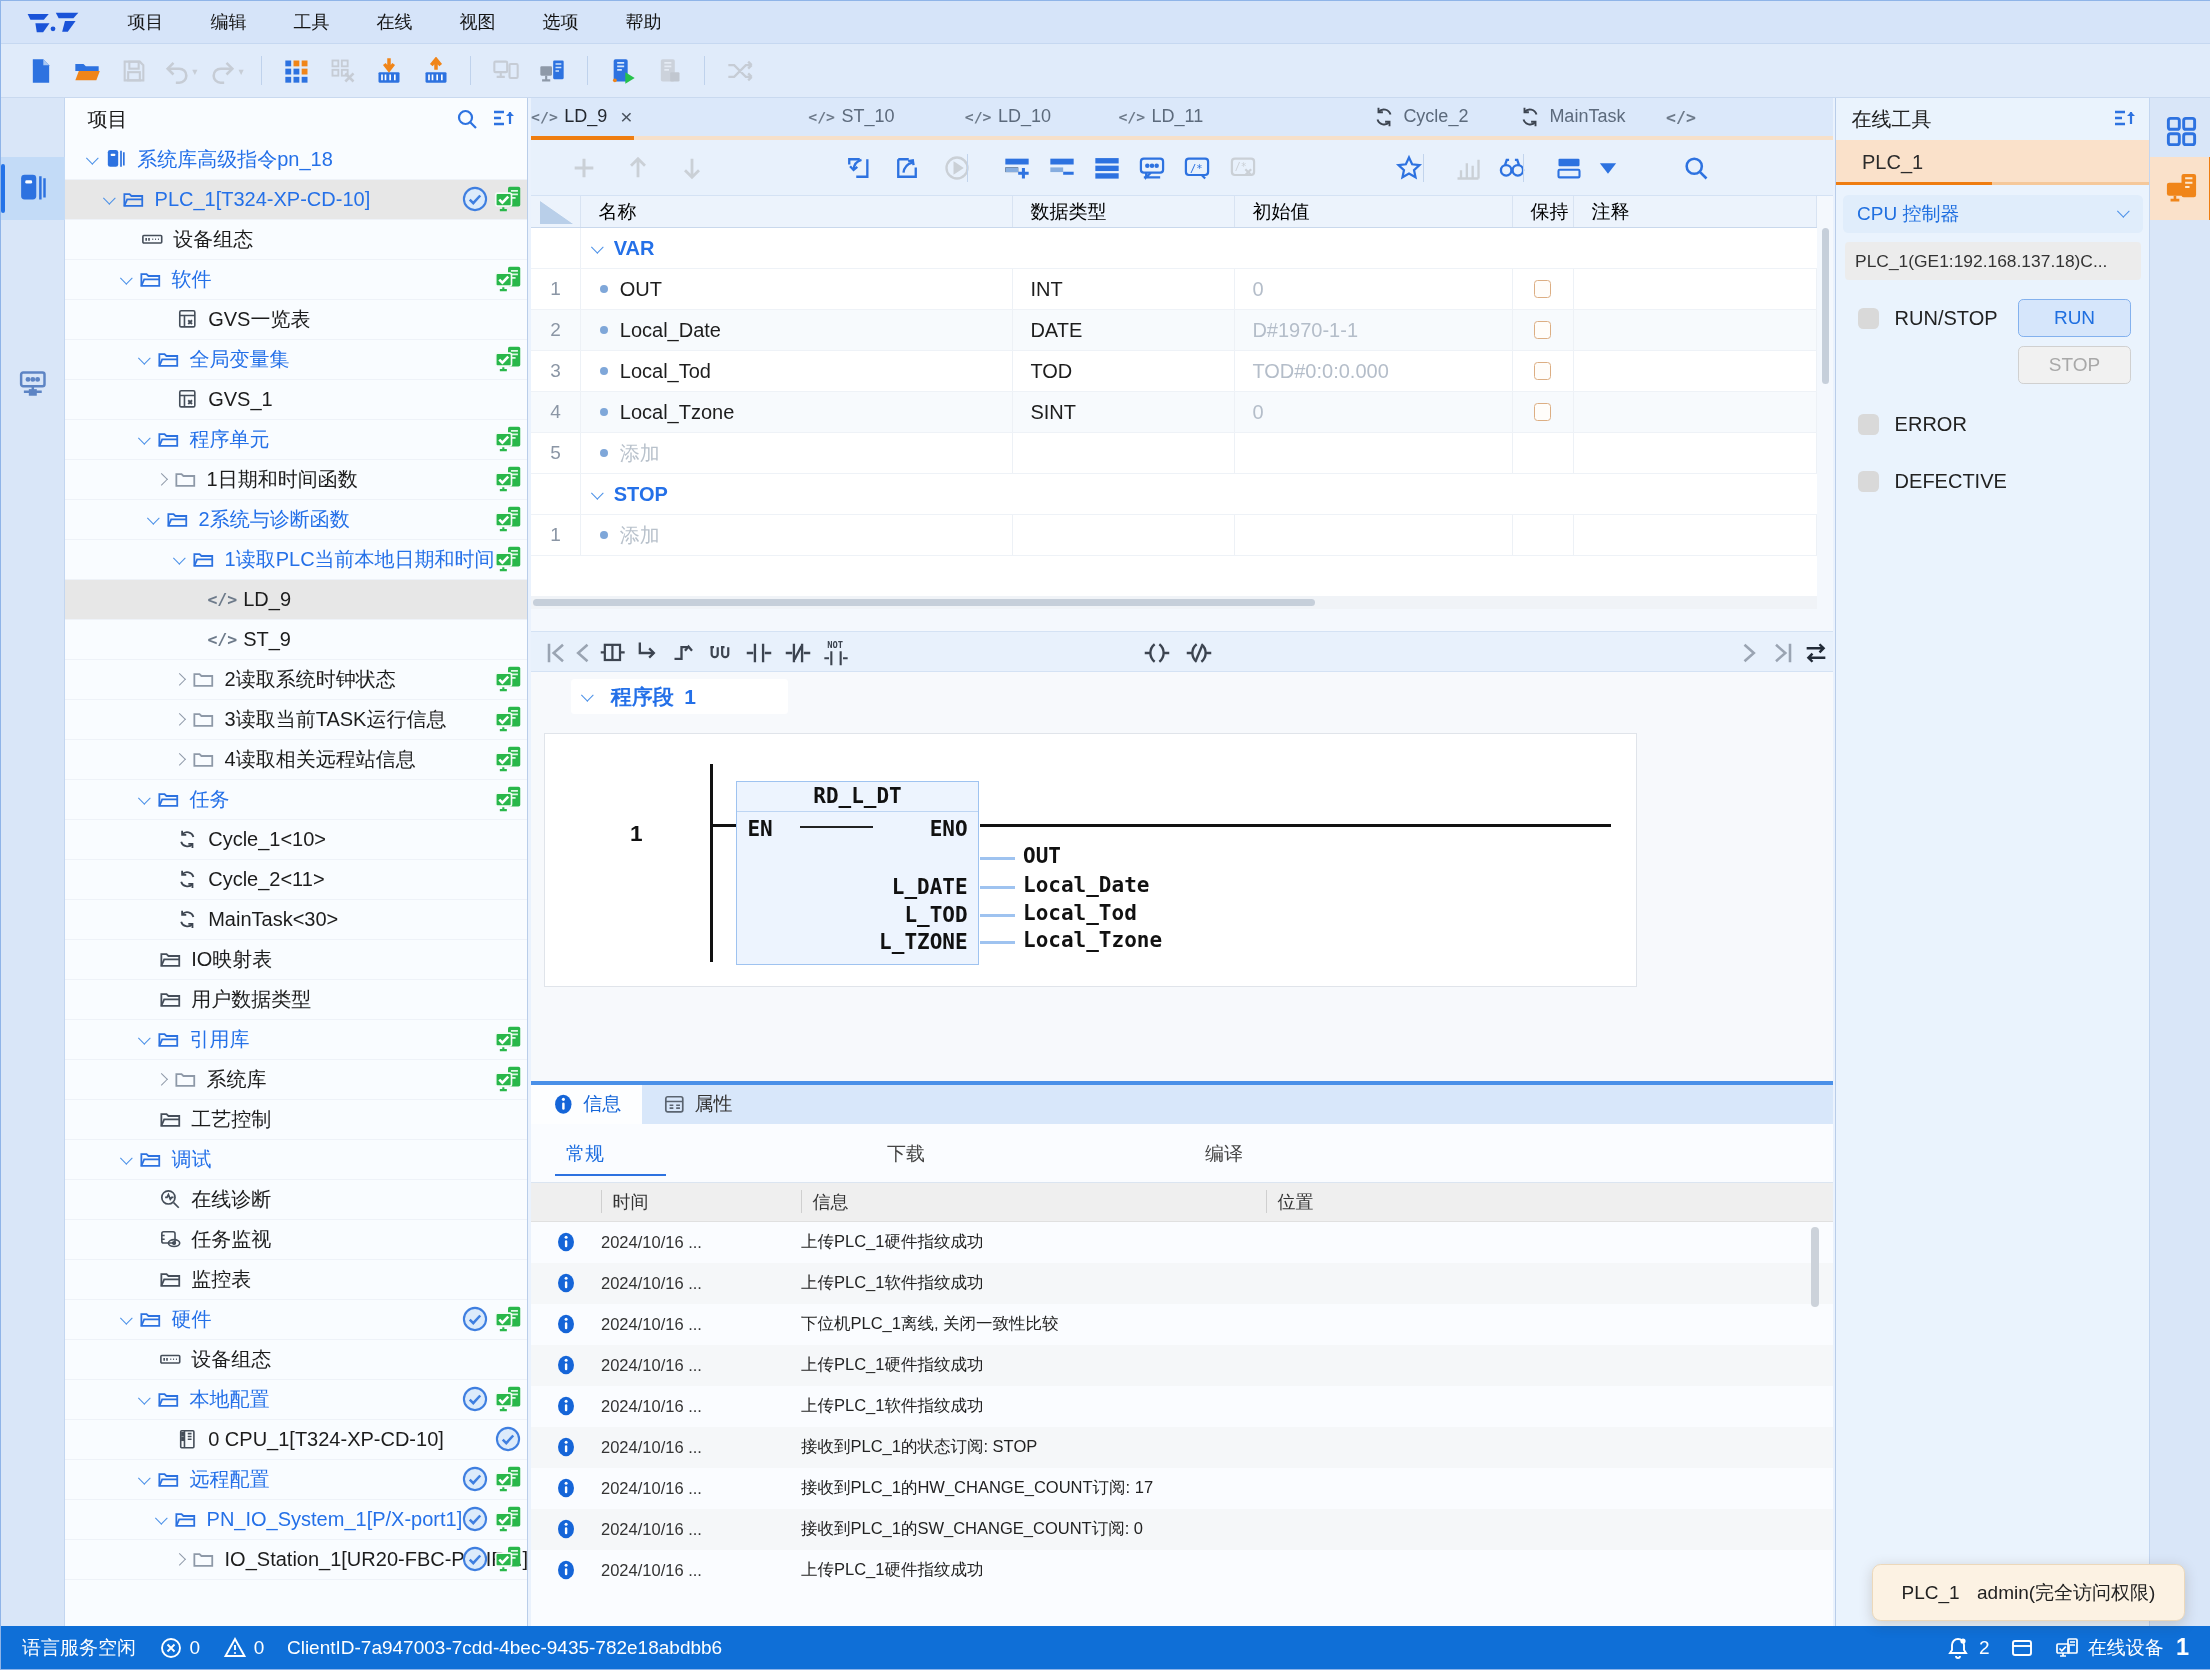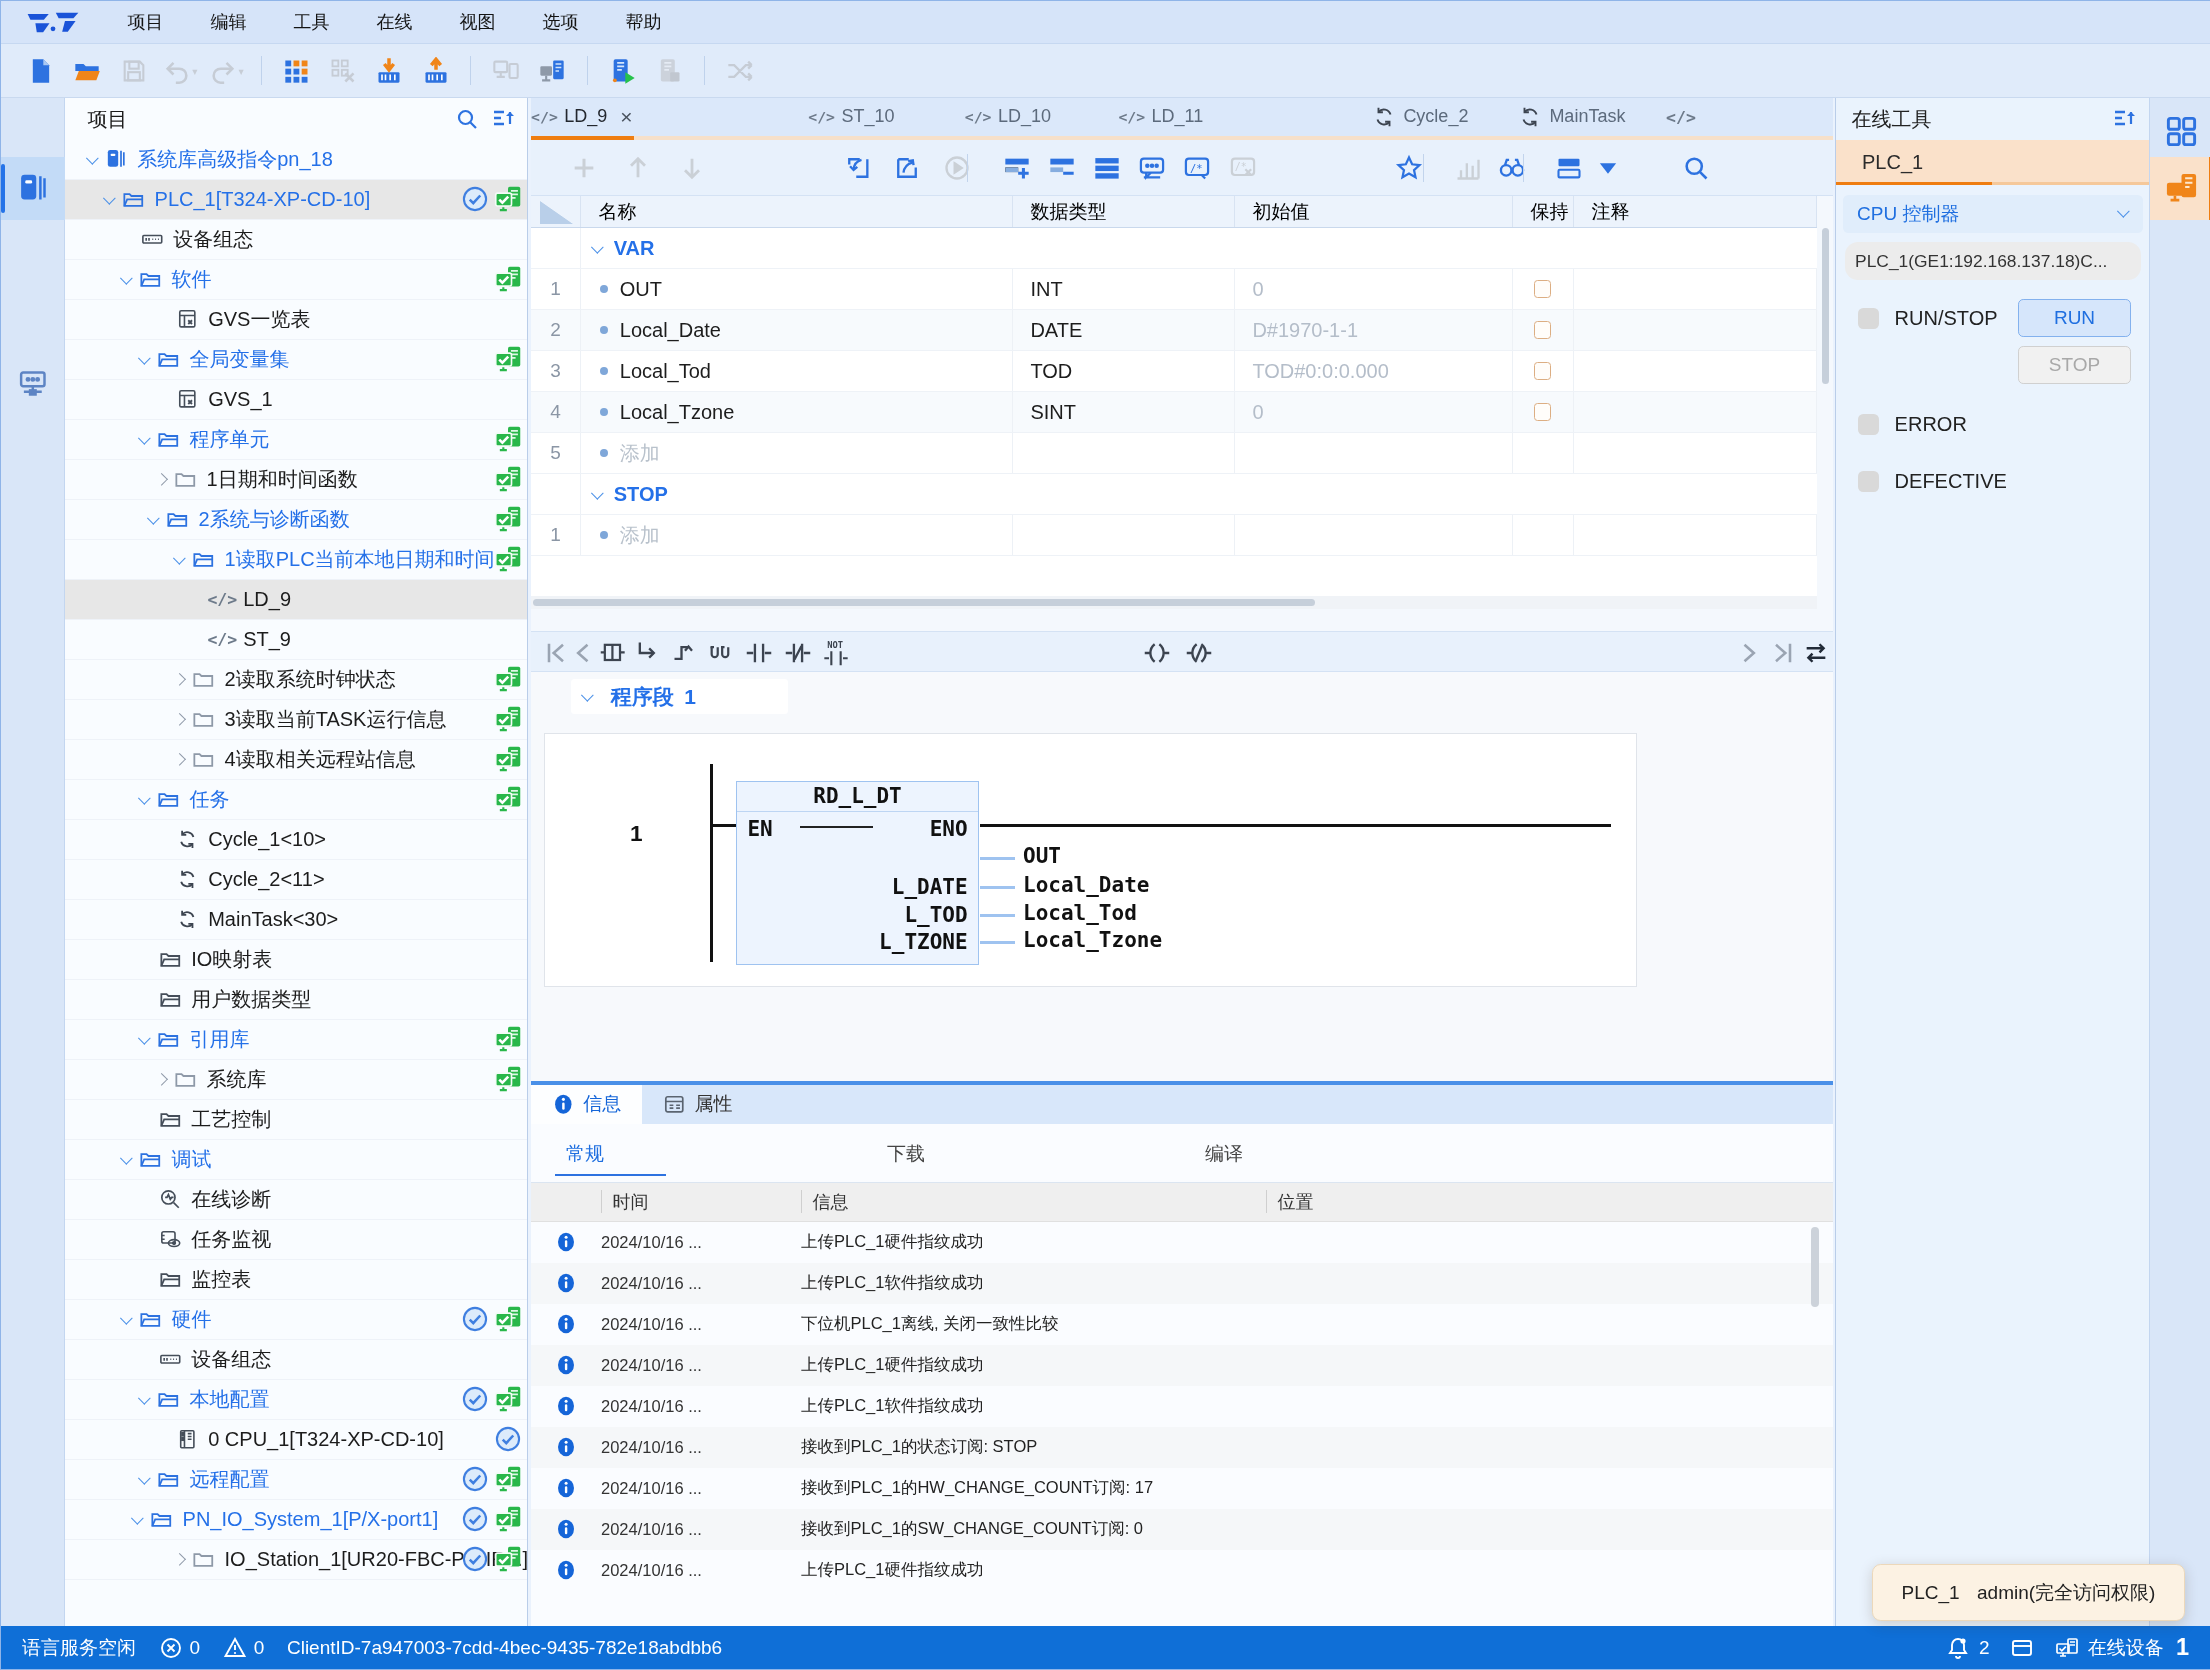--- a/index.html
+++ b/index.html
@@ -116,21 +116,21 @@
 .logscroll{position:absolute;right:14px;top:146px;width:7.8px;height:80px;background:#ccd2da;border-radius:4.3px}
 
 .rpanel{position:absolute;left:1834px;top:97px;width:315px;height:1530px;background:#eaf3fd;border-left:1.7px solid #b9cde9}
 .rph{height:42px;display:flex;align-items:center;padding:0 14px 0 15.6px;font-size:20px;color:#222}
 .rph .sp{flex:1}
 .rptab{position:relative;height:45px;background:#fae1ca;display:flex;align-items:center;padding-left:26px;font-size:20px;color:#2b2b2b}
 .rptab::after{content:"";position:absolute;left:0;bottom:0;width:100%;height:3.5px;background:#f5c89a}
 .rptabul{position:absolute;left:0;bottom:0;width:156px;height:3.5px;background:#ef7d10;z-index:2}
 .rpsec{margin:10.4px 7px 0;height:38px;background:#e0edfb;border-radius:5.2px;display:flex;align-items:center;padding:0 14px;font-size:19px;color:#1f6fe0}
 .rpsec .sp{flex:1}
-.rpdev{margin:8.7px 8.7px 0;height:38px;background:#ececec;border-radius:13px;display:flex;align-items:center;padding:0 10.4px;font-size:17.4px;color:#333;white-space:nowrap;overflow:hidden}
+.rpdev{margin:8.7px 8.7px 0;height:38px;background:#ececec;border-radius:4px;display:flex;align-items:center;padding:0 10.4px;font-size:17.4px;color:#333;white-space:nowrap;overflow:hidden}
 .rprow{position:relative;margin-top:19px;display:flex;align-items:center;padding-left:22px;font-size:20px;color:#222;height:38px}
 .ind{width:21px;height:21px;background:#d9d9d9;border-radius:5.2px;margin-right:15.6px;flex:none}
 .rbtn{position:absolute;right:19px;width:113px;height:38px;border-radius:5.2px;display:flex;align-items:center;justify-content:center;font-size:19px}
 .rbtn.run{background:#d6e6fb;border:1.4px solid #83b1ee;color:#1f6fe0;top:0}
 .rbtn.stop{background:#f1f1f1;border:1.4px solid #d0d0d0;color:#a8a8a8;top:47px}
 
 .farbar{position:absolute;left:2148px;top:97px;width:63px;height:1530px;background:#d9e6f8;border-left:0.9px solid #c3d6f0}
 .fitem{position:absolute;left:0;width:63px;display:flex;align-items:center;justify-content:center}
 .fitem .ic{width:35px;height:35px}
 .fitem.sel{background:#fae1ca}
@@ -902,21 +902,21 @@
               <svg viewBox="0 0 24 24">
                 <rect x="12" y="1.5" width="10.5" height="17" rx="1.5" fill="#29b74a"></rect>
                 <path d="M14.5 5h6M14.5 8h6M14.5 11h4" stroke="#dff7e6" stroke-width="1.4"></path>
                 <rect x="1.5" y="7" width="13.5" height="11" rx="1.5" fill="#29b74a" stroke="#f3fcf6" stroke-width="1.4"></rect>
                 <path d="M4.5 12.5l2.7 2.7 5-5.2" stroke="#fff" stroke-width="2.2" fill="none"></path>
                 <path d="M8 19v2.5M5 21.5h6" stroke="#29b74a" stroke-width="1.8"></path>
               </svg>
             </span>
           </span>
         </div>
-        <div class="trow" style="padding-left:68px">
+        <div class="trow" style="padding-left:92px">
           <span class="cv d"></span>
           <span class="ic ">
             <svg viewBox="0 0 24 24" fill="none" stroke="#2d72e0" stroke-width="1.9">
               <path d="M2.5 19V6.5h5.5L10 8.5h11.5V19z"></path>
               <path d="M2.5 19l3-7h16"></path>
             </svg>
           </span>
           <span class="tlabel blu">PN_IO_System_1[P/X-port1]</span>
           <span class="badges">
             <span class="ic ">

